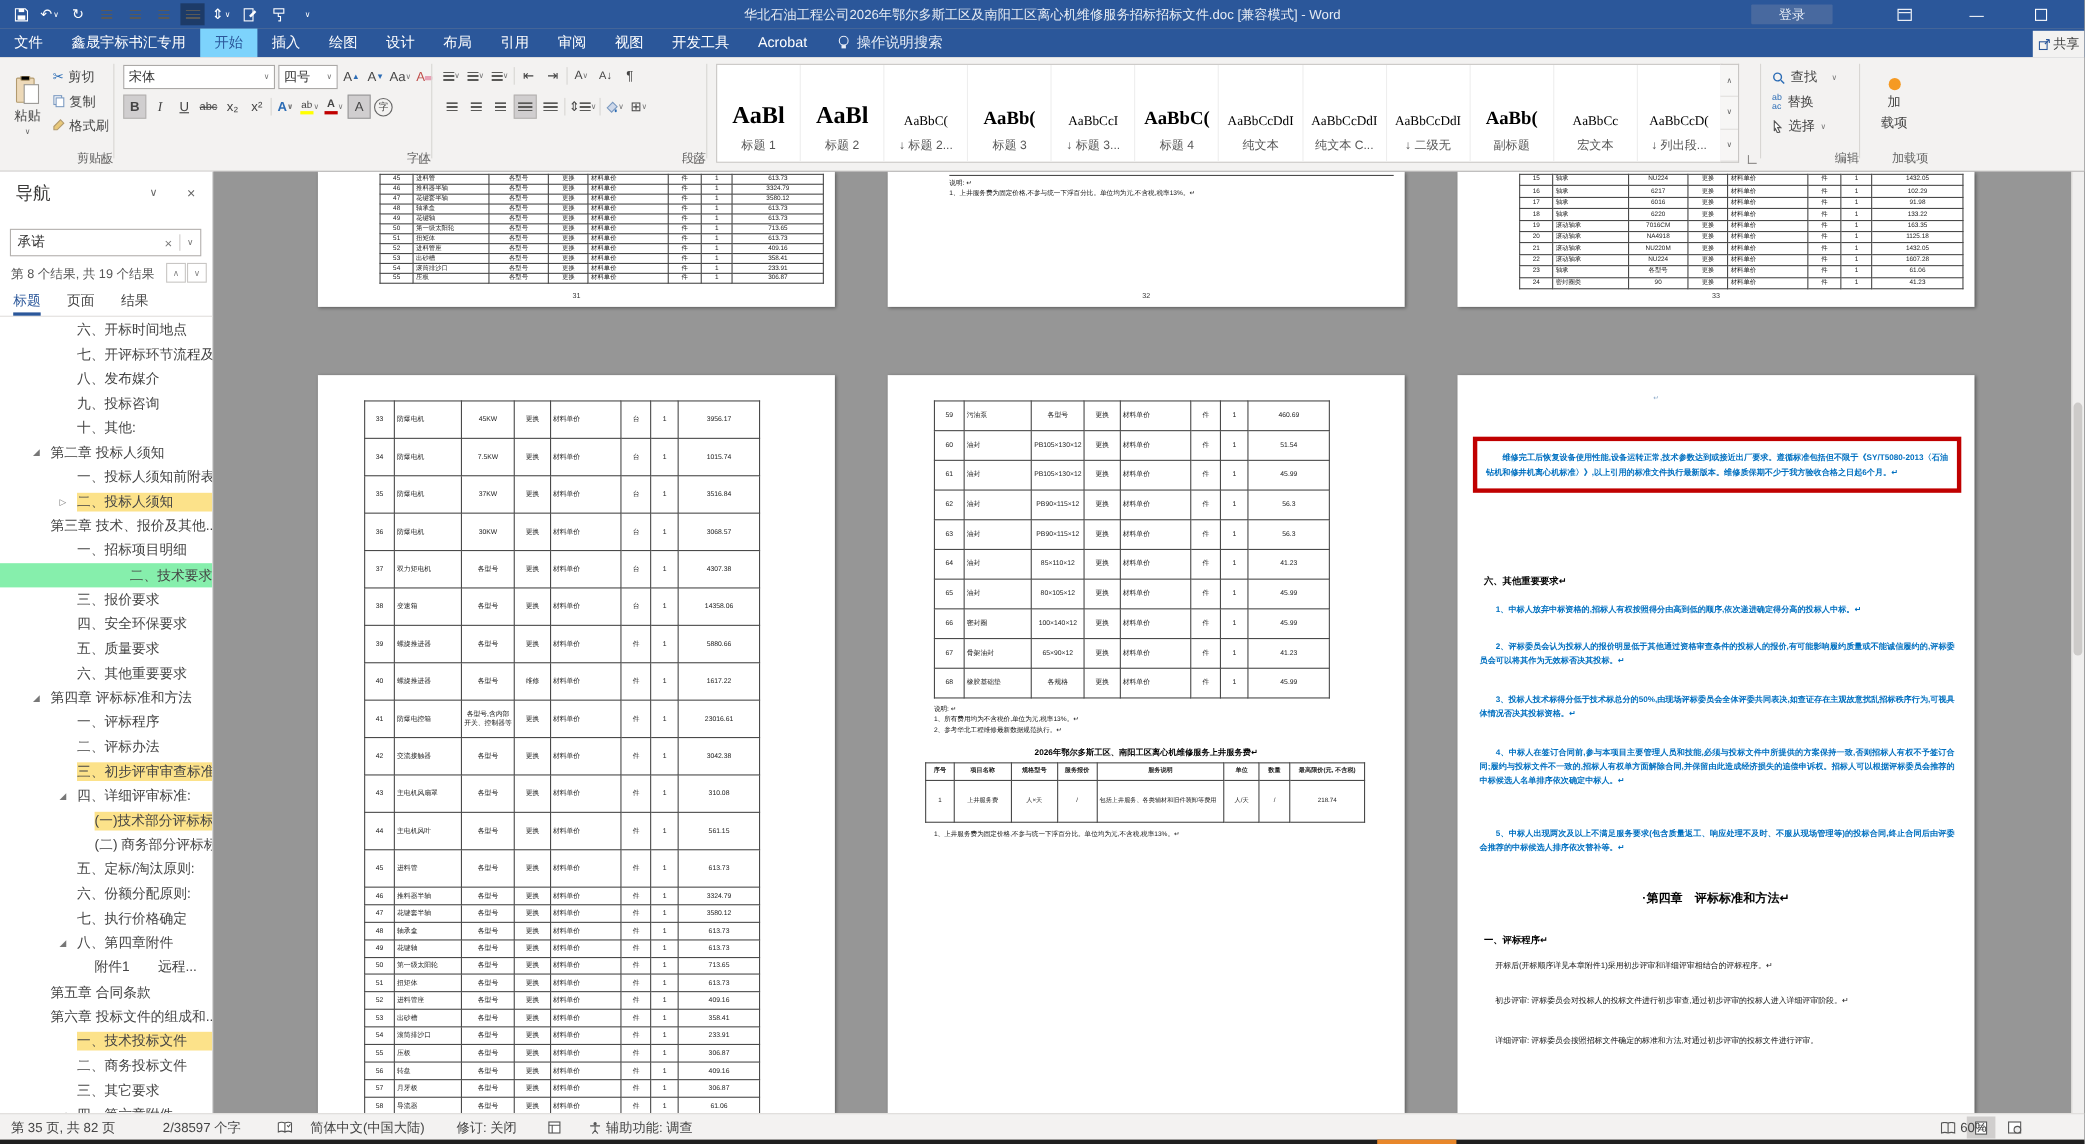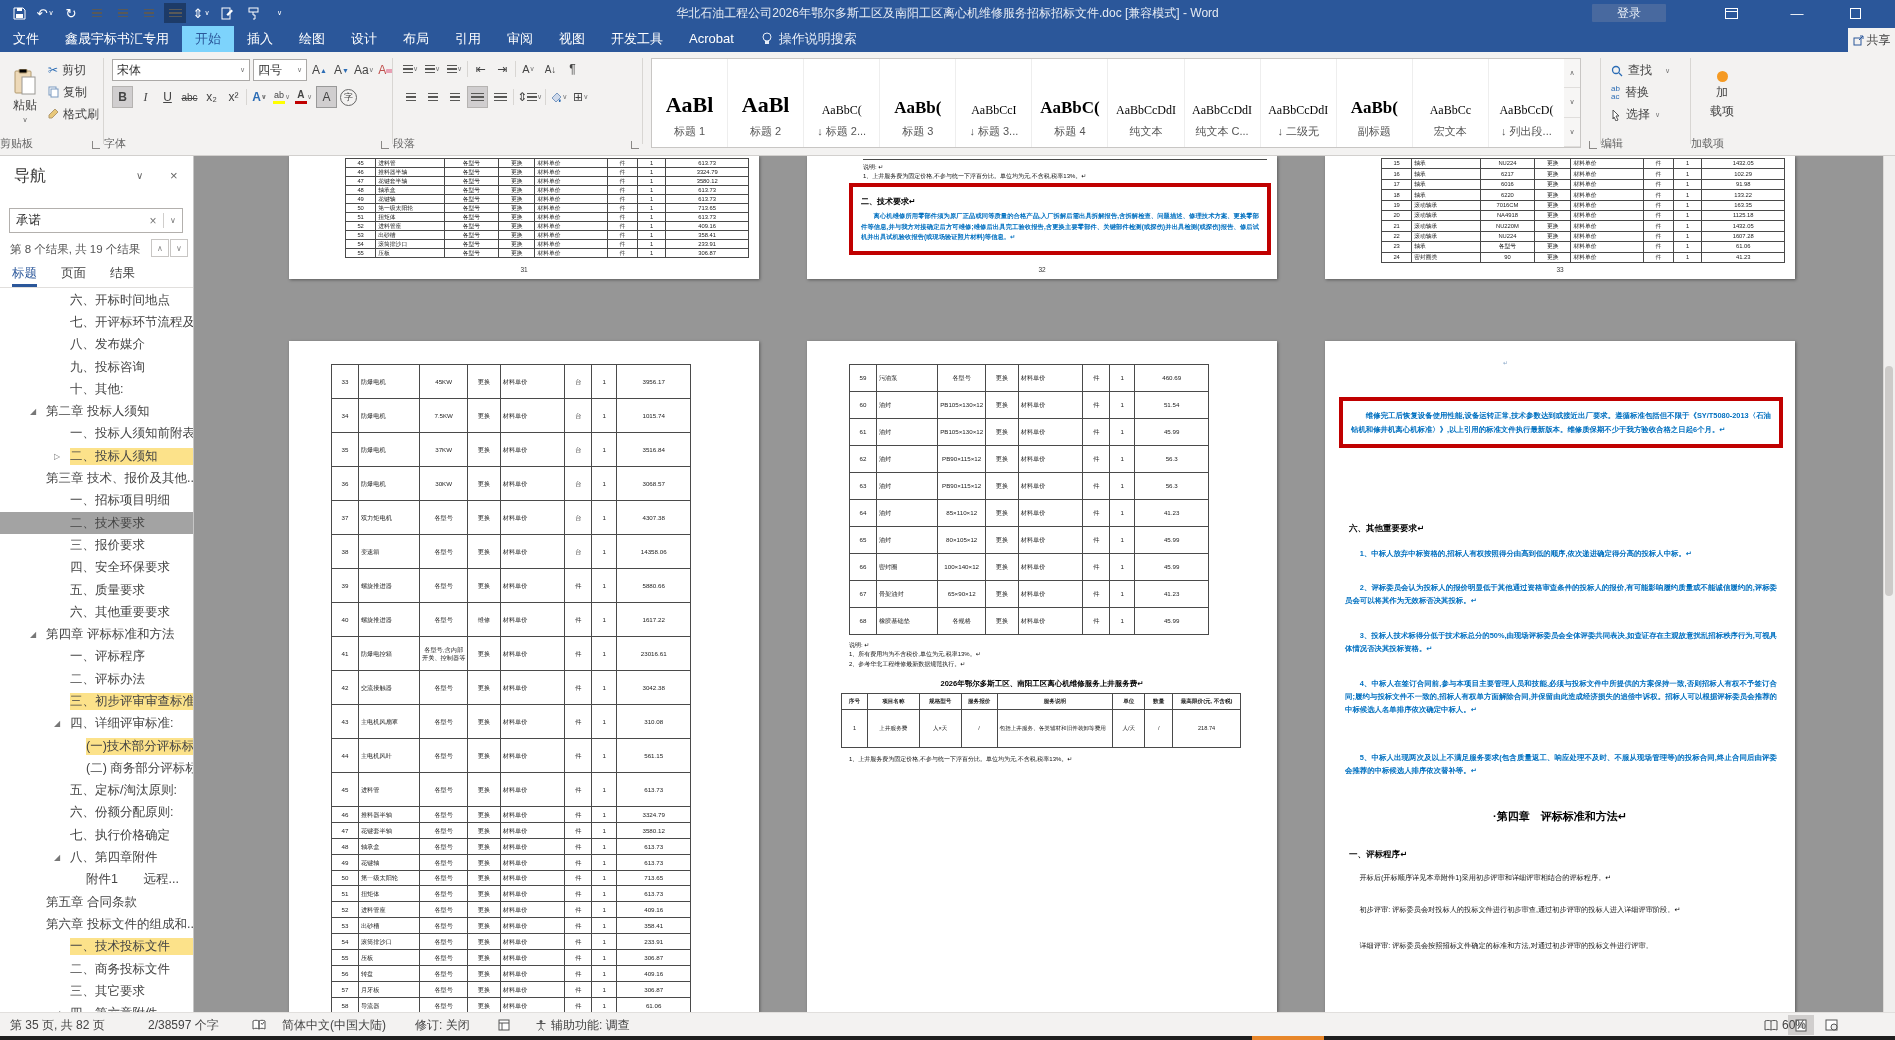--- a/index.html
+++ b/index.html
@@ -23,21 +23,21 @@
   .tabrow{position:absolute;left:0;top:26px;width:1895px;height:26px;background:#2b579a;display:flex;align-items:flex-end;}
   .tab{height:26px;line-height:26px;padding:0 13px;font-size:13px;color:#fff;cursor:default;}
   .tab.active{background:#7dd3fc;color:#2b579a;}
   .assist{display:flex;align-items:center;gap:6px;color:#e7edf7;font-size:13px;margin-left:14px;height:26px;}
   .sharebox{position:absolute;right:0;top:2px;width:47px;height:24px;background:#f3f2f1;color:#444;font-size:12px;
             display:flex;align-items:center;justify-content:center;gap:3px;}
   
   .ribbon{position:absolute;left:0;top:52px;width:1895px;height:103px;background:#f3f2f1;border-bottom:1px solid #d2d0ce;}
   .rgroup{position:absolute;top:0;height:102px;}
   .rgsep{position:absolute;top:6px;height:86px;width:1px;background:#d8d6d3;}
-  .glabel{position:absolute;bottom:3px;left:0;right:13px;text-align:left;font-size:11px;color:#666;}
+  .glabel{position:absolute;bottom:3px;left:0;right:0;text-align:right;font-size:11px;color:#666;}
   .launcher{position:absolute;bottom:5px;right:3px;width:7px;height:7px;border-left:1px solid #8a8886;border-bottom:1px solid #8a8886;}
   .bigbtn{position:absolute;display:flex;flex-direction:column;align-items:center;justify-content:center;font-size:12px;color:#444;gap:2px;}
   .sbtn{display:flex;align-items:center;gap:4px;font-size:12px;color:#444;height:20px;}
   .combo{background:#fff;border:1px solid #aba9a7;height:20px;display:flex;align-items:center;font-size:12px;color:#333;padding:0 4px;justify-content:space-between;}
   .ctrl{min-width:19px;height:20px;display:inline-flex;align-items:center;justify-content:center;font-size:12px;color:#444;}
   .ctrl.active{background:#d0cecf;border:1px solid #b5b3b1;}
   .bars{display:inline-block;width:13px;height:9px;background:repeating-linear-gradient(to bottom,#595957 0 1.4px,transparent 1.4px 3.4px);}
   .bars.short{width:10px;}
   .rrow{position:absolute;display:flex;align-items:center;gap:3px;}
   .ucolor{display:inline-flex;flex-direction:column;align-items:center;line-height:1;}
@@ -67,21 +67,21 @@
   .nav-updown{position:absolute;left:150px;top:83px;display:flex;}
   .nav-updown span{width:16px;height:16px;border:1px solid #c8c6c4;display:flex;align-items:center;justify-content:center;font-size:8px;color:#888;margin-left:1px;}
   .nav-tabs{position:absolute;left:0;top:106px;width:193px;height:26px;border-bottom:1px solid #e1dfdd;display:flex;padding-left:12px;box-sizing:border-box;}
   .nav-tab{font-size:12.5px;color:#444;margin-right:24px;line-height:22px;cursor:default;}
   .nav-tab.active{color:#2b579a;border-bottom:3px solid #2b579a;}
   .nav-list{position:absolute;left:0;top:133px;width:193px;bottom:0;overflow:hidden;}
   .nav-item{height:22.3px;display:flex;align-items:center;font-size:12.5px;color:#444;white-space:nowrap;position:relative;cursor:default;}
   .nav-item .tri{position:absolute;font-size:8px;color:#777;}
   .nav-item .txt{overflow:hidden;text-overflow:clip;}
   .nav-item .txt.hl-y{background:#fce28a;}
-  .nav-item.hl-b{background:#a3a3a3;}
+  .nav-item.hl-b{background:#86efac;justify-content:flex-end;}
   .nav-item .extra{margin-left:auto;padding-right:14px;color:#444;}
   
   .canvas{flex:1;position:relative;background:#969696;overflow:hidden;}
   .page{position:absolute;background:#fff;box-shadow:1px 1px 3px rgba(0,0,0,.4);overflow:hidden;}
   .ptable{border-collapse:collapse;table-layout:fixed;color:#222;}
   .ptable td,.ptable th{border:1px solid #4a4a4a;padding:0 2px;overflow:hidden;white-space:normal;line-height:1.15;}
   .ptable td{text-align:center;}
   .ptable td.l{text-align:left;}
   .pfooter{position:absolute;bottom:6px;left:0;right:0;text-align:center;font-size:6.5px;color:#333;}
   .dnote{color:#111;}
@@ -743,24 +743,20 @@
             </tbody>
           </table>
           <div class="pfooter">31</div>
         </div>
         <div class="page" style="left: 613px; top: 0px; width: 470px; height: 123px;">
           <div class="tline" style="position: absolute; top: 3px; left: 56px; width: 404px;"></div>
           <div class="dnote" style="font-size: 6px; position: absolute; top: 7px; left: 56px; width: 404px;">
             <div>说明: ↵</div>
             <div>1、上井服务费为固定价格,不参与统一下浮百分比。单位均为元,不含税,税率13%。↵</div>
           </div>
-          <div class="redbox" style="position: absolute; top: 27px; left: 42px; right: 6px;">
-            <div class="dhead" style="font-size: 8px; margin: 4px 0px;">二、技术要求↵</div>
-            <div class="bluep" style="font-size: 6.3px; line-height: 10.6px; text-indent: 2em; margin: 3px 0px;">离心机维修所用零部件须为原厂正品或同等质量的合格产品,入厂拆解后需出具拆解报告,含拆解检查、问题描述、修理技术方案、更换零部件等信息,并与我方对接确定后方可维修;维修后出具完工验收报告,含更换主要零部件、关键部件检测(或探伤)并出具检测(或探伤)报告、修后试机并出具试机验收报告(或现场验证照片材料)等信息。↵</div>
-          </div>
           <div class="pfooter">32</div>
         </div>
         <div class="page" style="left: 1131px; top: 0px; width: 470px; height: 123px;">
           <table class="ptable" style="font-size: 5.8px; position: absolute; top: 2px; left: 56px; width: 404px;">
             <colgroup>
               <col style="width: 7.5%;">
               <col style="width: 17%;">
               <col style="width: 13.5%;">
               <col style="width: 9%;">
               <col style="width: 18%;">

